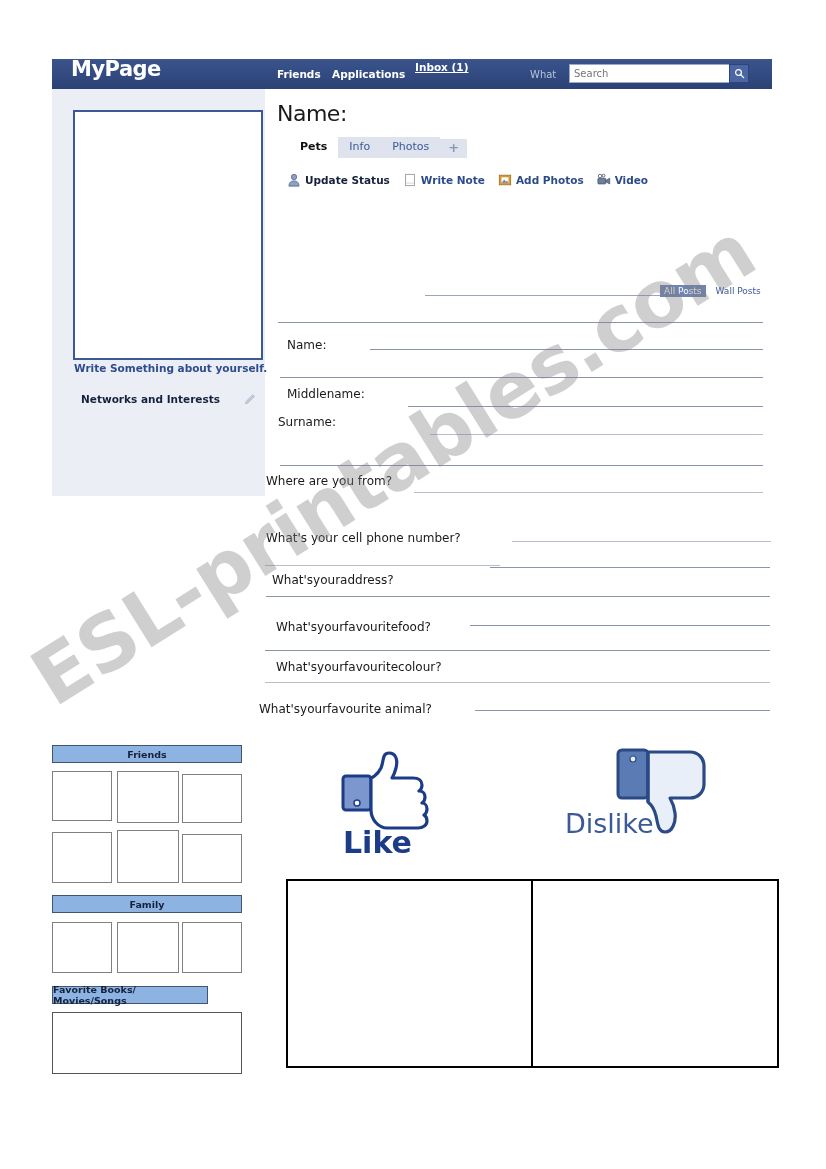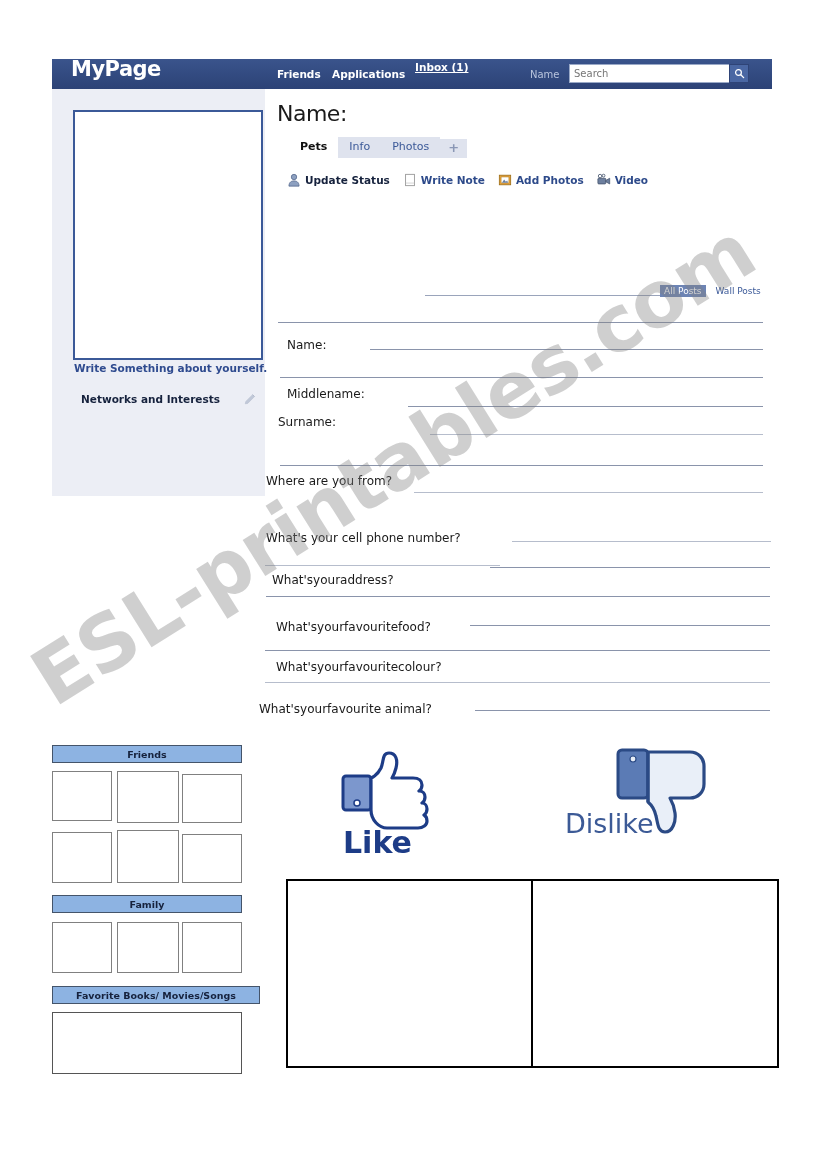--- a/index.html
+++ b/index.html
@@ -172,21 +172,21 @@
     height:18px;
   }
   .thumb-box {
     position:absolute;
     background:#ffffff;
     border:1px solid #808080;
   }
 
   #friends-header { left:52px; top:745px; width:190px; }
   #family-header  { left:52px; top:895px; width:190px; }
-  #favorites-header { left:52px; top:986px; width:208px; }
+  #favorites-header { left:52px; top:986px; width:156px; }
 
   #favorites-box {
     position:absolute; left:52px; top:1012px; width:190px; height:62px;
     background:#ffffff; border:1px solid #555;
   }
 
   
   #page-title {
     position:absolute; left:277px; top:101px;
     font-family:"DejaVu Sans", sans-serif;
@@ -332,21 +332,21 @@
 <body>
 
 <div id="page">
 
   <div id="topbar">
     <div id="brand">MyPage</div>
 
     <a class="navlink" id="nav-friends">Friends</a>
     <a class="navlink" id="nav-apps">Applications</a>
     <a class="navlink" id="nav-inbox">Inbox (1)</a>
-    <a class="navlink" id="nav-home">Name</a>
+    <a class="navlink" id="nav-home">What</a>
 
     <div id="searchwrap">
       <input id="search-input" type="text" placeholder="Search" style="">
       <button id="search-button">
         <svg width="11" height="11" viewBox="0 0 16 16">
           <circle cx="6.5" cy="6.5" r="4.2" fill="none" stroke="#ffffff" stroke-width="1.8"></circle>
           <line x1="9.8" y1="9.8" x2="14" y2="14" stroke="#ffffff" stroke-width="2" stroke-linecap="round"></line>
         </svg>
       </button>
     </div>

